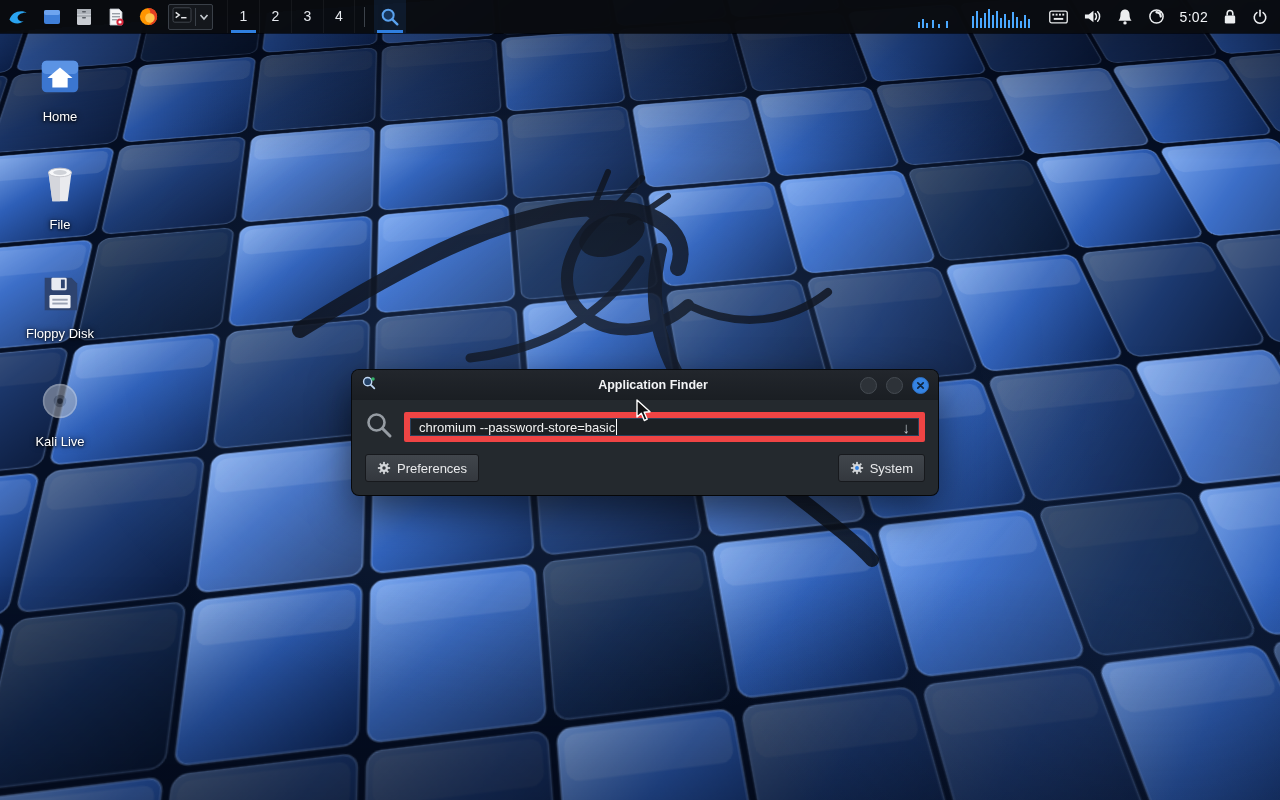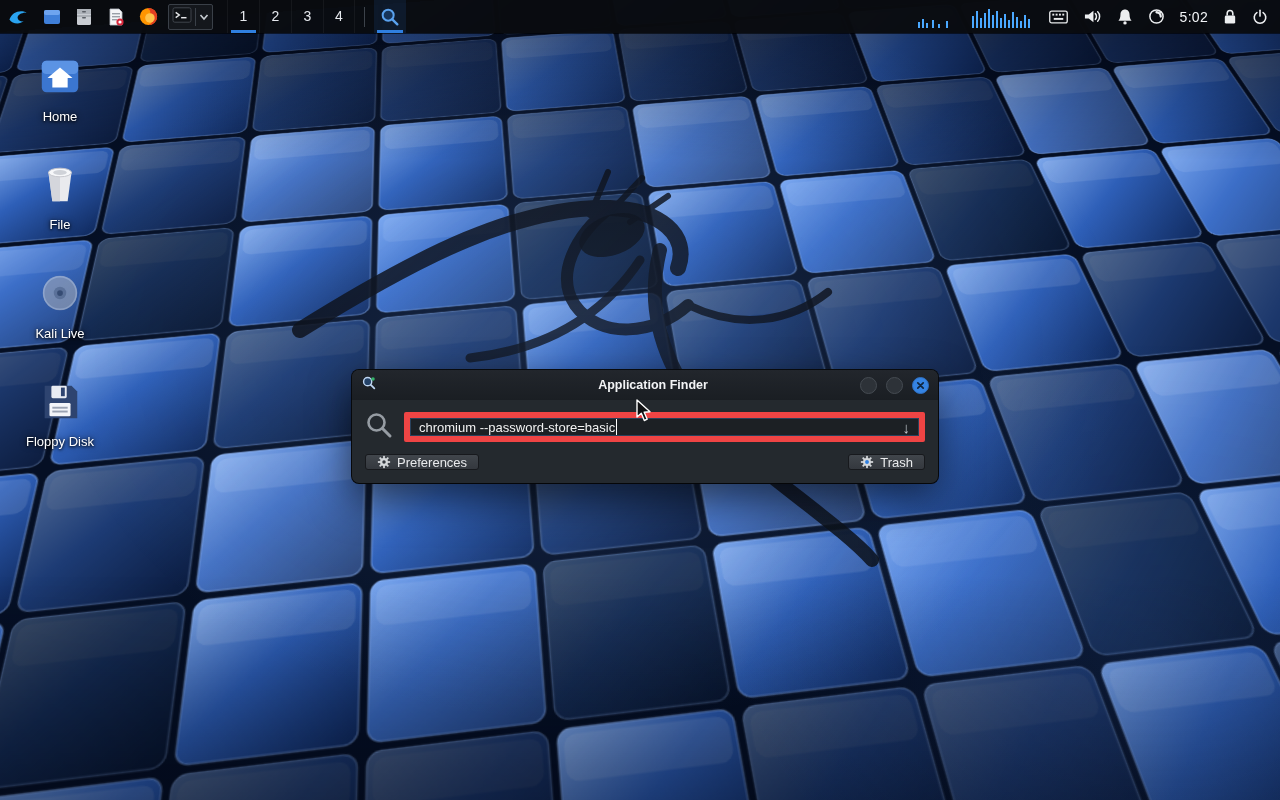--- a/index.html
+++ b/index.html
@@ -101,21 +101,21 @@
   .text-field {
     flex:1; height:30px; background:#1c2024; border:6px solid #ef4444;
     box-shadow:0 0 0 1px rgba(74,144,217,.30) inset; border-radius:2px;
     display:flex; align-items:center; padding:0 9px; font-size:13px; color:#f2f2f2;
   }
   .caret { width:1px; height:16px; background:#ffffff; margin-left:1px; animation:blink 1.1s steps(1) infinite; }
   @keyframes blink { 50% { opacity:0; } }
   .dd-arrow { margin-left:auto; color:#c2c7cd; font-size:15px; line-height:1; }
   .btn-row { display:flex; justify-content:space-between; align-items:center; margin-top:11px; }
   .btn {
-    display:inline-flex; align-items:center; gap:6px; height:16px; padding:0 11px;
+    display:inline-flex; align-items:center; gap:6px; height:28px; padding:0 11px;
     background:linear-gradient(#41464c,#34383e); border:1px solid #17191d;
     border-radius:3px; color:#e9eaec; font-size:13px; cursor:default;
   }
 
   
   .cursor { position:absolute; left:636px; top:399px; z-index:90; }
 </style>
 </head>
 <body>
 
@@ -184,42 +184,42 @@
         <path d="M12 12 L16 42 H24 V12 Z" fill="#d4d6dc"></path>
         <ellipse cx="24" cy="12" rx="12" ry="4.5" fill="#f6f7f9" stroke="#c4c6cc"></ellipse>
         <ellipse cx="24" cy="12" rx="7" ry="2.5" fill="#cfd2d8"></ellipse>
       </svg>
     </span>
     <span class="dlabel">File</span>
   </div>
 
   <div class="dicon">
     <span>
-      <svg width="46" height="46" viewBox="0 0 48 48" opacity="0.55">
-        <circle cx="24" cy="24" r="18" fill="#aab0ba"></circle>
-        <circle cx="24" cy="24" r="17" fill="none" stroke="#d9dde4" stroke-width="1.5"></circle>
-        <circle cx="24" cy="24" r="6.5" fill="#7c828c"></circle>
-        <circle cx="24" cy="24" r="3" fill="#3a3f48"></circle>
-      </svg>
-    </span>
-    <span class="dlabel">Kali Live</span>
-  </div>
-
-  <div class="dicon">
-    <span>
       <svg width="46" height="46" viewBox="0 0 48 48">
         <path d="M8 8 H36 L42 14 V42 H8 Z" fill="#2e4470"></path>
         <rect x="15" y="8" width="16" height="13" rx="1.5" fill="#e8ebf2"></rect>
         <rect x="25" y="10" width="4" height="9" fill="#2e4470"></rect>
         <rect x="13" y="26" width="22" height="14" rx="1.5" fill="#f2f4f8"></rect>
         <rect x="16" y="30" width="16" height="2" fill="#9aa2b2"></rect>
         <rect x="16" y="34" width="16" height="2" fill="#9aa2b2"></rect>
       </svg>
     </span>
     <span class="dlabel">Floppy Disk</span>
+  </div>
+
+  <div class="dicon">
+    <span>
+      <svg width="46" height="46" viewBox="0 0 48 48" opacity="0.55">
+        <circle cx="24" cy="24" r="18" fill="#aab0ba"></circle>
+        <circle cx="24" cy="24" r="17" fill="none" stroke="#d9dde4" stroke-width="1.5"></circle>
+        <circle cx="24" cy="24" r="6.5" fill="#7c828c"></circle>
+        <circle cx="24" cy="24" r="3" fill="#3a3f48"></circle>
+      </svg>
+    </span>
+    <span class="dlabel">Kali Live</span>
   </div>
 </div>
 
 <div class="panel">
   <div class="panel-left">
 
     <span class="launcher w36">
       <svg width="24" height="24" viewBox="0 0 28 28">
         <path d="M4 17 C7 8 17 5 24 9 C18 8.6 13.5 11.5 13.5 14.6 C13.5 17.8 17 20 20.6 18.8 C16 23.4 7 22 4 17 Z" fill="#2aa3ef"></path>
         <circle cx="21.5" cy="10.5" r="1.4" fill="#0a0c10"></circle>
@@ -434,21 +434,21 @@
         <svg width="14" height="14" viewBox="0 0 16 16">
           <g fill="#d4d7da">
             <rect x="7" y="1" width="2" height="14"></rect>
             <rect x="1" y="7" width="14" height="2"></rect>
             <rect x="7" y="1" width="2" height="14" transform="rotate(45 8 8)"></rect>
             <rect x="1" y="7" width="14" height="2" transform="rotate(45 8 8)"></rect>
             <circle cx="8" cy="8" r="4.5"></circle>
           </g>
           <circle cx="8" cy="8" r="2.2" fill="#2f7fe0"></circle>
         </svg>
-        <span>Trash</span>
+        <span>System</span>
       </button>
     </div>
   </div>
 </div>
 
 <span class="cursor">
   <svg width="17" height="24" viewBox="0 0 17 24">
     <path d="M1 1 L1 18 L5.3 14.3 L8.3 21.5 L11.2 20.2 L8.2 13.2 L14 12.8 Z" fill="#111214" stroke="#ffffff" stroke-width="1.4" stroke-linejoin="round"></path>
   </svg>
 </span>

